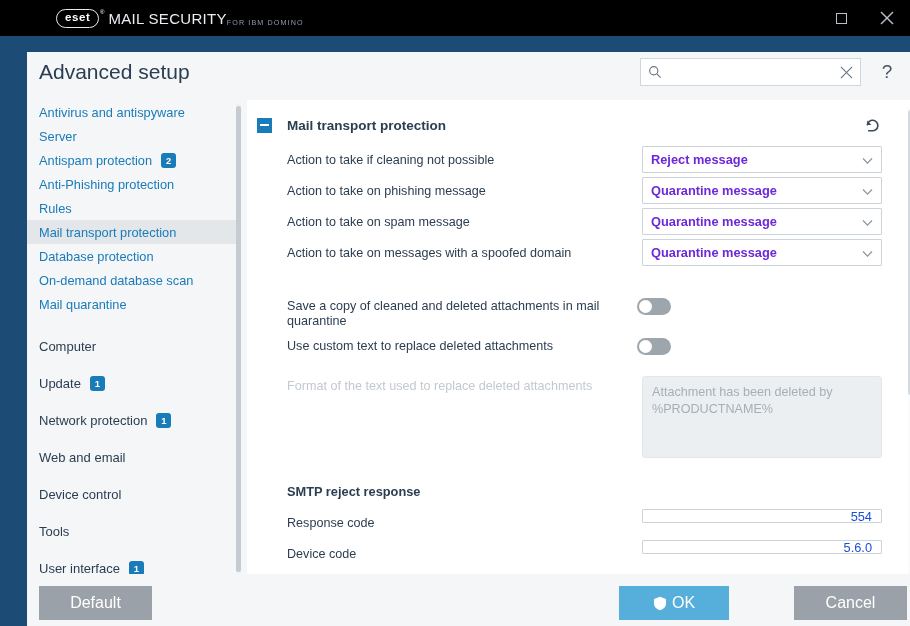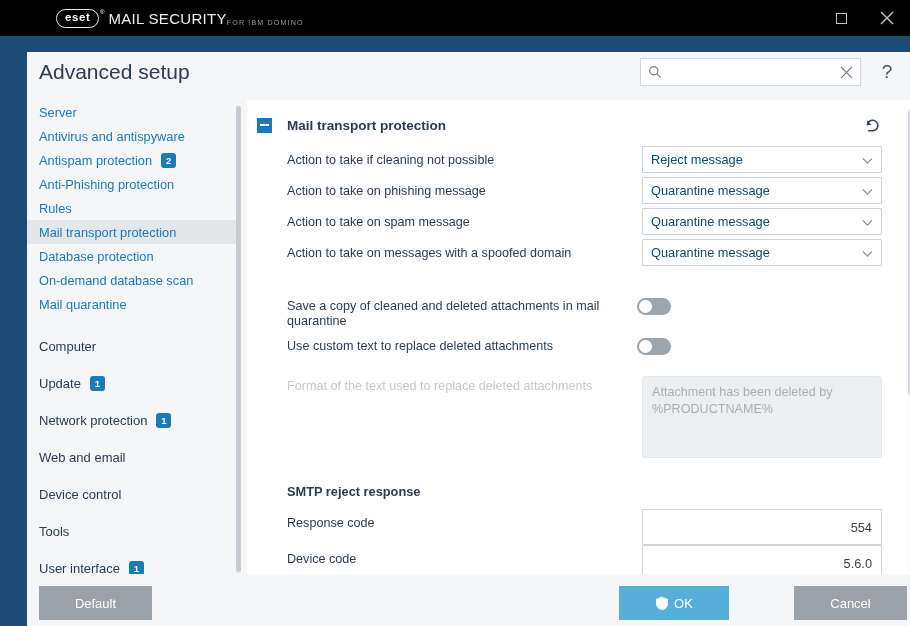--- a/index.html
+++ b/index.html
@@ -213,26 +213,27 @@
     line-height: 15px;
   }
   .row .lbl.disabled { color: #c3c9cf; }
   .row .ctl { flex: 1; }
 
   select.dd, .dd {
     -webkit-appearance: none; appearance: none;
     width: 240px; height: 27px;
     border: 1px solid #ccd3d9;
     background: #ffffff;
-    font-size: 12.8px; color: #0c4a6e;
+    font-size: 12.8px; color: #6d28d9;
     font-family: "Liberation Sans", sans-serif;
     padding: 0 24px 0 8px;
     display: flex; align-items: center;
     position: relative;
     border-radius: 1px;
+    font-weight: bold;
   }
   .dd .chev {
     position: absolute; right: 8px; top: 50%;
     transform: translateY(-50%);
     color: #8d979f;
   }
 
   .toggle {
     width: 34px; height: 17px;
     background: #9ea6ad;
@@ -257,24 +258,24 @@
     border-radius: 3px;
     margin-top: 4px;
   }
 
   .subhead {
     padding-left: 40px;
     font-size: 12.8px; font-weight: bold; color: #2b3d50;
     margin-top: 26px; margin-bottom: 10px;
   }
   .txtfield {
-    width: 240px; height: 36px;
+    width: 240px; height: 14px;
     border: 1px solid #ccd3d9;
     background: #fff;
-    font-size: 12.8px; color: #404040;
+    font-size: 12.8px; color: #1d4ed8;
     padding: 0 9px;
     display: flex; align-items: center; justify-content: flex-end;
     border-radius: 1px;
   }
 
   .content-sb {
     position: absolute; right: 6px; top: 8px;
     width: 5px; height: 472px;
     background: #fafbfc;
   }
@@ -287,21 +288,21 @@
   
   .footer {
     position: absolute; left: 0; bottom: 0;
     width: 892px; height: 58px;
     background: #f4f6f8;
   }
   .btn {
     position: absolute; top: 12px;
     height: 34px;
     display: flex; align-items: center; justify-content: center;
-    font-size: 13px;
+    font-size: 16px;
     border: none;
     font-family: "Liberation Sans", sans-serif;
   }
   .btn-default {
     left: 12px; width: 113px;
     background: #9aa1a8; color: #ffffff;
   }
   .btn-ok {
     right: 190px; width: 110px;
     background: #56aedb; color: #ffffff;
@@ -363,24 +364,24 @@
       </div>
 
       <div class="help-btn">?</div>
     </div>
 
     <div class="split">
 
       <div class="sidebar">
         <div class="nav-list" id="nav-list">
             <div class="nav-item sub">
+              <span>Antivirus and antispyware</span>
+            </div>
+            <div class="nav-item sub">
               <span>Server</span>
-            </div>
-            <div class="nav-item sub">
-              <span>Antivirus and antispyware</span>
             </div>
             <div class="nav-item sub">
               <span>Antispam protection</span>
               <span class="badge">2</span>
             </div>
             <div class="nav-item sub">
               <span>Anti-Phishing protection</span>
             </div>
             <div class="nav-item sub">
               <span>Rules</span>

